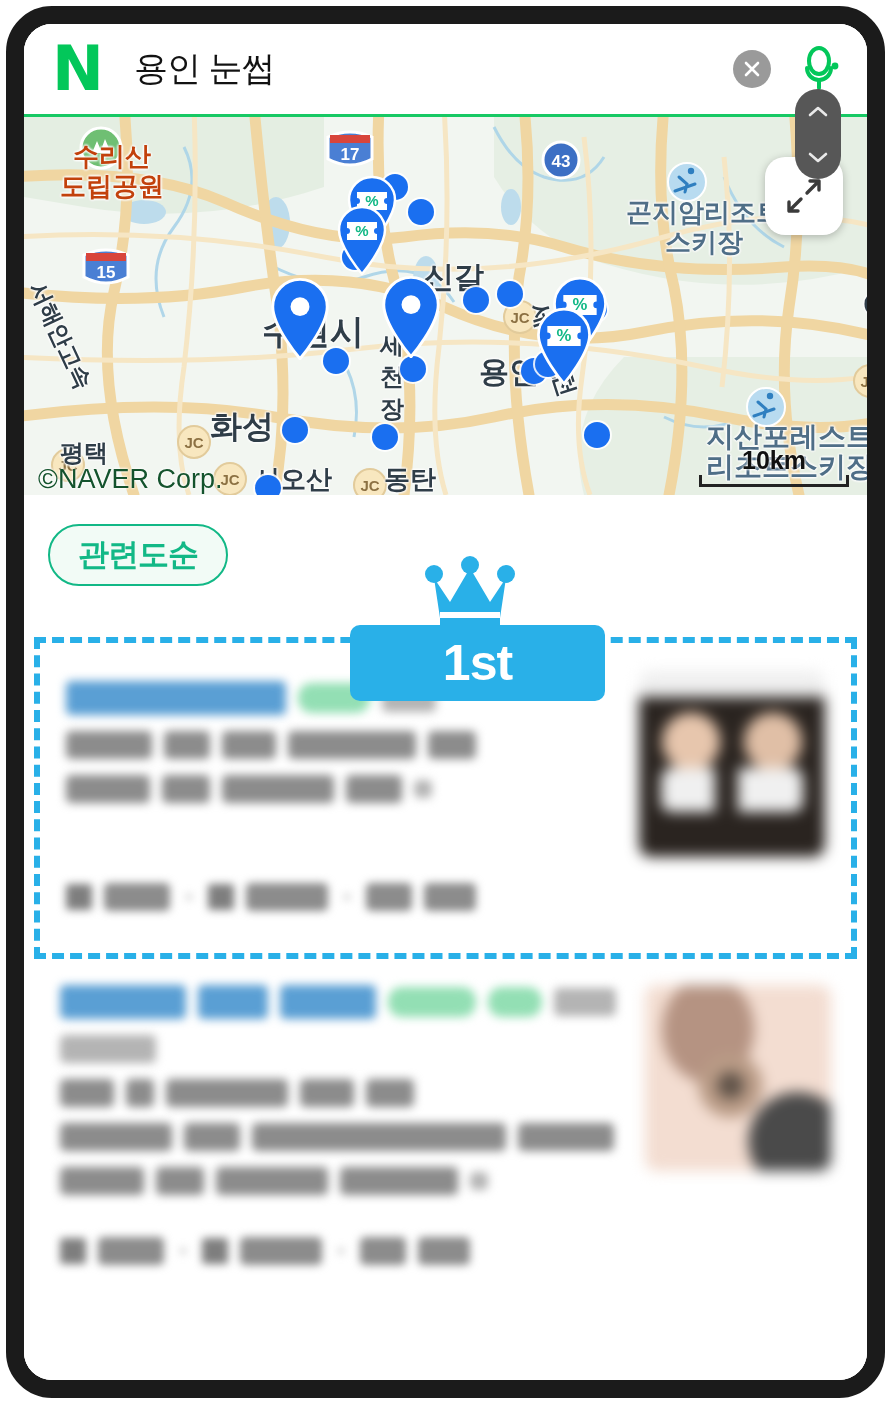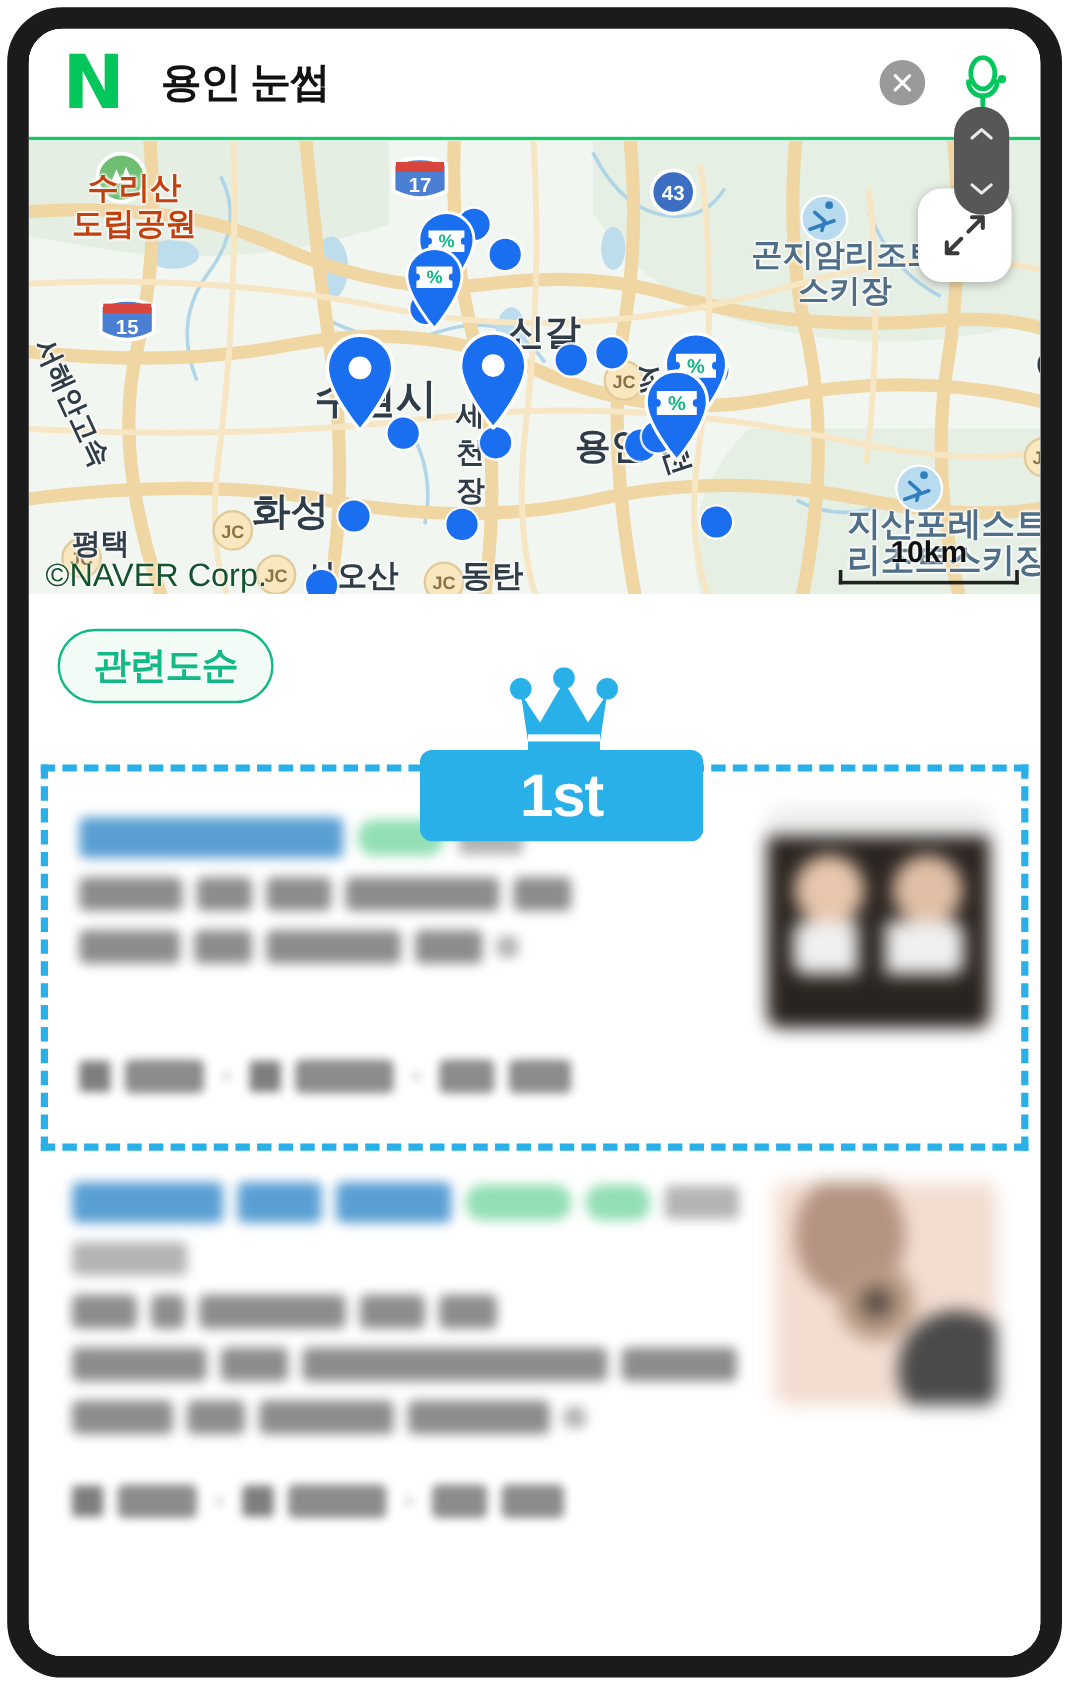--- a/index.html
+++ b/index.html
@@ -44,21 +44,21 @@
     font-size: 62px;
     font-weight: bold;
     line-height: 46px;
     letter-spacing: -2px;
     font-family: "DejaVu Sans", sans-serif;
     display: flex; align-items: center;
   }
   #query-text {
     margin-left: 26px;
     font-size: 34px;
-    font-weight: bold;
+    font-weight: normal;
     color: #121212;
     letter-spacing: -1px;
   }
   #header-actions {
     margin-left: auto;
     display: flex;
     align-items: center;
     gap: 30px;
   }
   #clear-button {
@@ -214,21 +214,21 @@
   .thumb.brow { background: radial-gradient(ellipse at 46% 54%, #5f5248 0 9%, #b99b86 10% 22%, transparent 23%), radial-gradient(ellipse at 34% 24%, #b59382 0 26%, transparent 27%), radial-gradient(circle at 82% 84%, #4a4a4a 0 22%, transparent 23%), #f3ddd1; }
   .card-actions { display: flex; align-items: center; gap: 16px; margin-top: 26px; filter: blur(4px); }
   .act { display: flex; align-items: center; gap: 12px; }
   .act-ic { width: 26px; height: 26px; background: #7e7e7e; border-radius: 3px; }
   .sep { width: 6px; height: 6px; border-radius: 50%; background: #c3c3c3; }
 
   
   #first-badge {
     position: absolute;
     left: 326px; top: 601px;
-    width: 236px; height: 76px;
+    width: 255px; height: 76px;
     background: #29b0e8;
     border-radius: 10px;
     display: flex; align-items: center; justify-content: center;
     z-index: 20;
   }
   #first-badge-label {
     color: #fff; font-size: 50px; font-weight: bold; letter-spacing: -1px; line-height: 1;
   }
   #crown-icon { position: absolute; left: 400px; top: 532px; z-index: 20; }
 </style>

